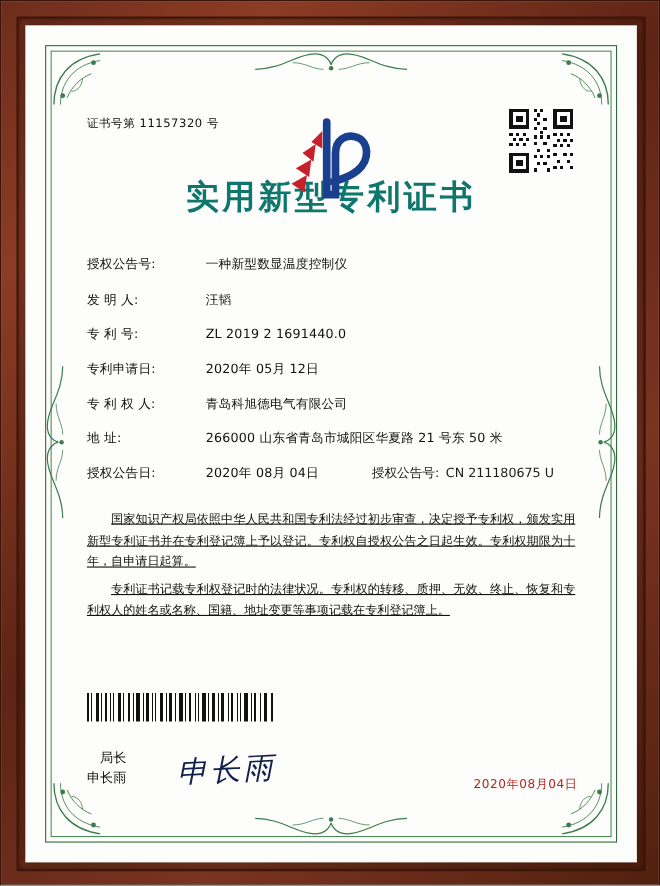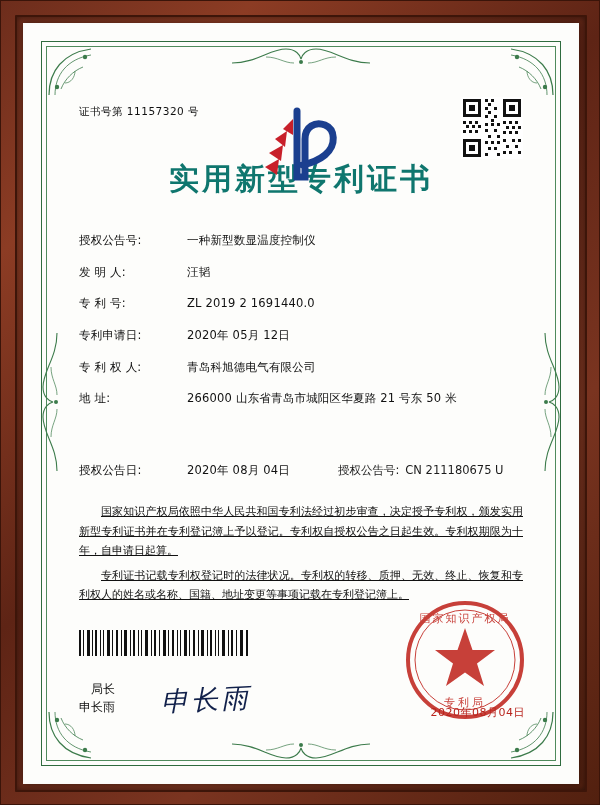--- a/index.html
+++ b/index.html
@@ -129,21 +129,21 @@
   .field-value {
     flex: 1 1 auto;
     color: #111;
     letter-spacing: 0.2px;
   }
   .field-row.dual .field-value { flex: 0 0 auto; }
   .field-row.dual .field-label2 {
     margin-left: 48px;
     white-space: nowrap;
   }
-  .field-row.dual .field-value2 { margin-left: 6px; margin-top: 40px; }
+  .field-row.dual .field-value2 { margin-left: 6px; }
 
   .paragraphs {
     margin-top: 26px;
     font-size: 11px;
     line-height: 1.75;
     color: #111;
     text-align: justify;
     text-decoration: underline;
   }
   .paragraphs p {
@@ -461,31 +461,17 @@
         </g>
       </svg>
     </div>
 
     <div class="footer">
       <div>局长</div>
       <div>申长雨</div>
     </div>
     <div class="sign-hand">申长雨</div>
 
-    <div class="seal">
-      <svg viewBox="0 0 124 124" width="124" height="124">
-        <g opacity="0.88">
-          <circle cx="62" cy="62" r="57" fill="none" stroke="#c0261f" stroke-width="4"></circle>
-          <circle cx="62" cy="62" r="50" fill="none" stroke="#c0261f" stroke-width="1"></circle>
-          <path d="M62 30 L69.5 52 L92 52 L74 65.5 L81 88 L62 74.5 L43 88 L50 65.5 L32 52 L54.5 52 Z" fill="#c0261f"></path>
-          <g fill="#c0261f">
-            <path d="M38 40 L41.5 48.5 L50 49 L43 54.5 L45.5 63 L38 58 L30.5 63 L33 54.5 L26 49 L34.5 48.5 Z" opacity="0.0"></path>
-          </g>
-          <text x="62" y="24" font-size="11" fill="#c0261f" text-anchor="middle" font-family="'DejaVu Sans','Liberation Sans',sans-serif" letter-spacing="2">国家知识产权局</text>
-          <text x="62" y="108" font-size="11" fill="#c0261f" text-anchor="middle" font-family="'DejaVu Sans','Liberation Sans',sans-serif" letter-spacing="3">专利局</text>
-        </g>
-      </svg>
-    </div>
     <div class="seal-date">2020年08月04日</div>
 
   </div>
   <div class="frame-inner-bevel"></div>
 </div>
 
 </body></html>

